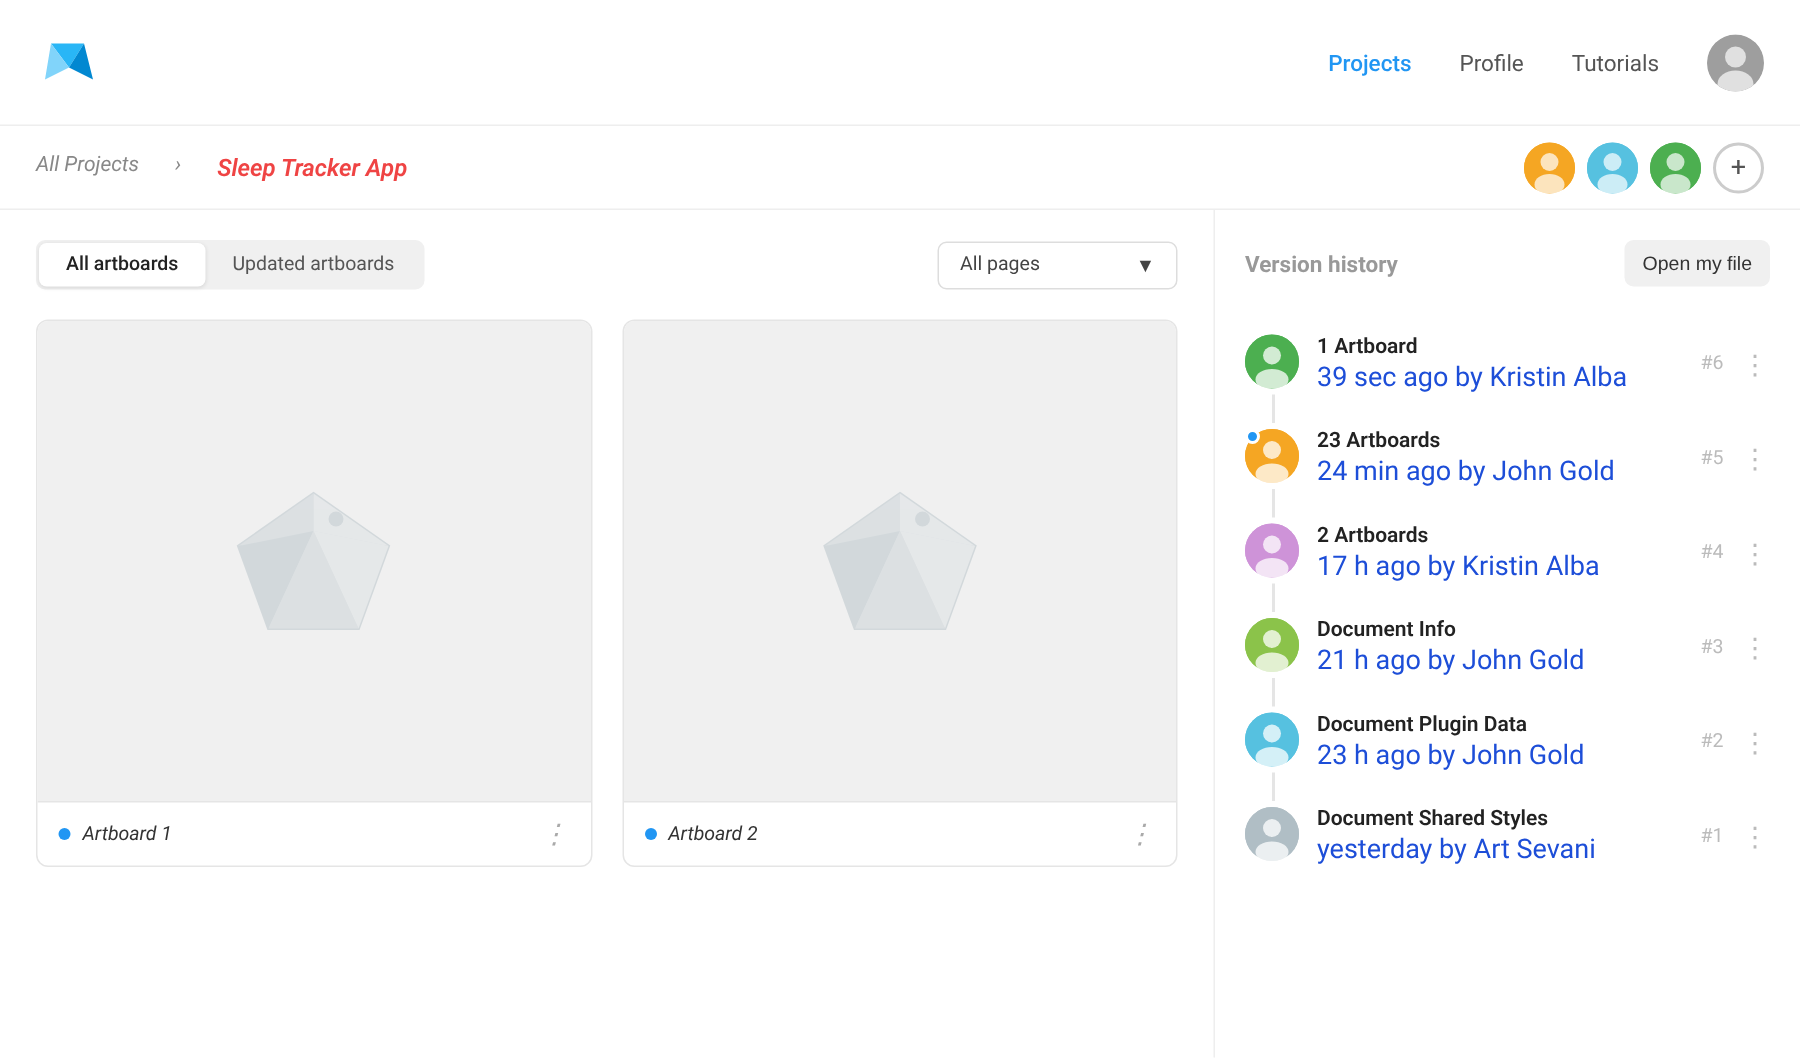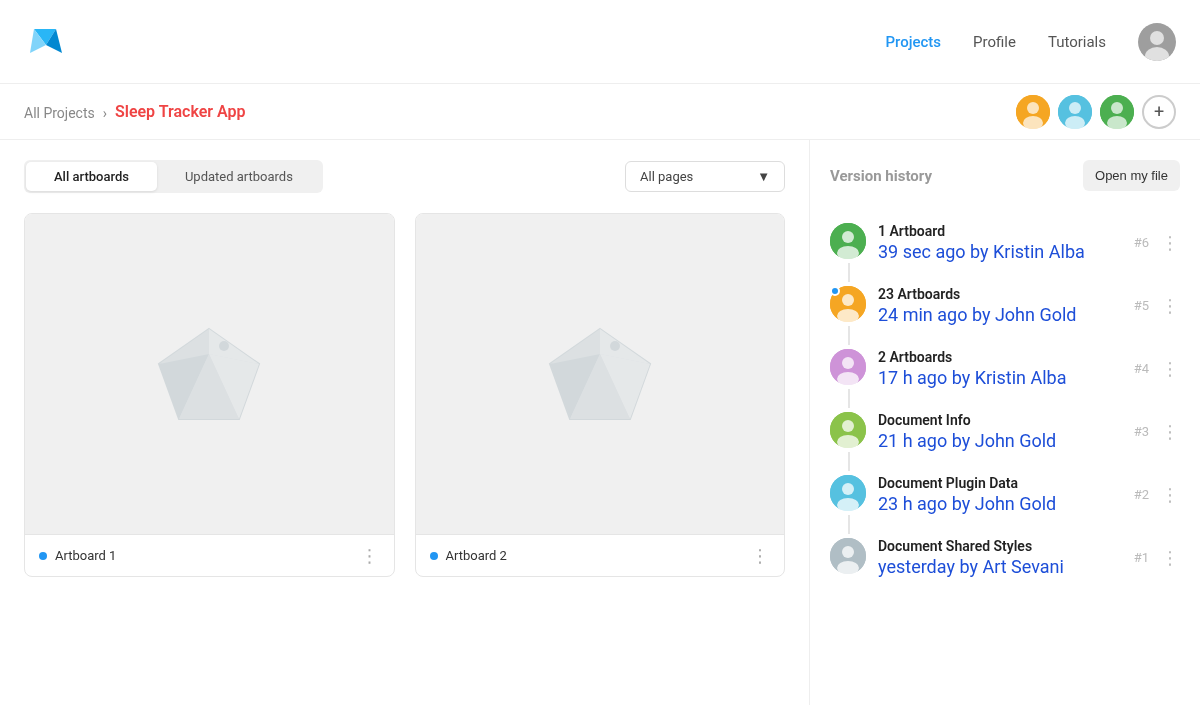--- a/index.html
+++ b/index.html
@@ -16,43 +16,43 @@
     .nav-link { font-size: 15px; color: #555; text-decoration: none; cursor: pointer; }
     .nav-link.active { color: #2196F3; font-weight: 500; }
     .avatar-header { width: 38px; height: 38px; border-radius: 50%; overflow: hidden; background: #ccc; }
     .avatar-header svg { width: 100%; height: 100%; }
 
     
     .breadcrumb-bar {
       display: flex; align-items: center; justify-content: space-between;
       padding: 0 24px; height: 56px; border-bottom: 1px solid #eee;
     }
-    .breadcrumb { display: flex; align-items: flex-end; gap: 8px; font-size: 14px; }
+    .breadcrumb { display: flex; align-items: flex-start; gap: 24px; font-size: 14px; font-style: italic; }
     .breadcrumb-link { color: #888; cursor: pointer; }
     .breadcrumb-chevron { color: #888; }
     .breadcrumb-current { font-size: 16px; font-weight: 600; color: #ef4444; }
     .collaborators { display: flex; align-items: center; gap: 8px; }
     .collab-avatar { width: 34px; height: 34px; border-radius: 50%; display: flex; align-items: center; justify-content: center; }
     .collab-add { width: 34px; height: 34px; border-radius: 50%; border: 2px solid #ccc; display: flex; align-items: center; justify-content: center; cursor: pointer; color: #555; font-size: 18px; }
 
     
     .main-layout { display: flex; height: calc(705px - 126px); }
 
     
     .left-panel { flex: 1; padding: 20px 24px; overflow-y: auto; border-right: 1px solid #eee; }
 
     
     .tabs-row { display: flex; align-items: center; justify-content: space-between; margin-bottom: 20px; }
     .tabs { display: flex; background: #f0f0f0; border-radius: 6px; padding: 2px; }
-    .tab { padding: 7px 28px; border-radius: 5px; font-size: 13px; cursor: pointer; color: #555; }
+    .tab { padding: 7px 18px; border-radius: 5px; font-size: 13px; cursor: pointer; color: #555; }
     .tab.active { background: #fff; color: #222; font-weight: 500; box-shadow: 0 1px 3px rgba(0,0,0,0.1); }
     .pages-select { display: flex; align-items: center; gap: 8px; border: 1px solid #ddd; border-radius: 6px; padding: 7px 14px; font-size: 13px; color: #444; cursor: pointer; min-width: 160px; justify-content: space-between; }
 
     
-    .artboards-grid { display: grid; grid-template-columns: 1fr 1fr; gap: 20px; }
+    .artboards-grid { display: grid; grid-template-columns: 1fr 1fr; gap: 20px; font-style: italic; }
     .artboard-card { border: 1px solid #e5e5e5; border-radius: 8px; overflow: hidden; background: #fff; }
     .artboard-thumb { background: #f0f0f0; height: 320px; display: flex; align-items: center; justify-content: center; }
     .artboard-footer { display: flex; align-items: center; justify-content: space-between; padding: 10px 14px; border-top: 1px solid #e5e5e5; }
     .artboard-name { display: flex; align-items: center; gap: 8px; font-size: 13px; color: #333; }
     .dot { width: 8px; height: 8px; border-radius: 50%; background: #2196F3; }
     .more-btn { color: #aaa; font-size: 18px; cursor: pointer; letter-spacing: 1px; }
 
     
     .right-panel { width: 390px; padding: 20px 20px; overflow-y: auto; }
     .version-header { display: flex; align-items: center; justify-content: space-between; margin-bottom: 20px; }

